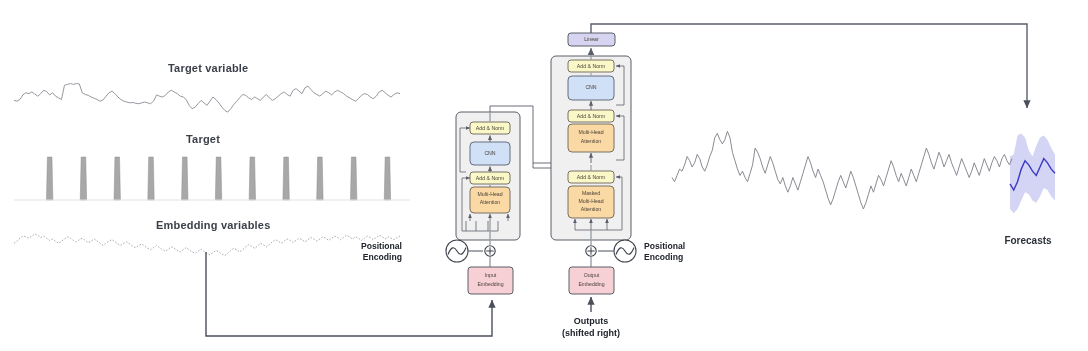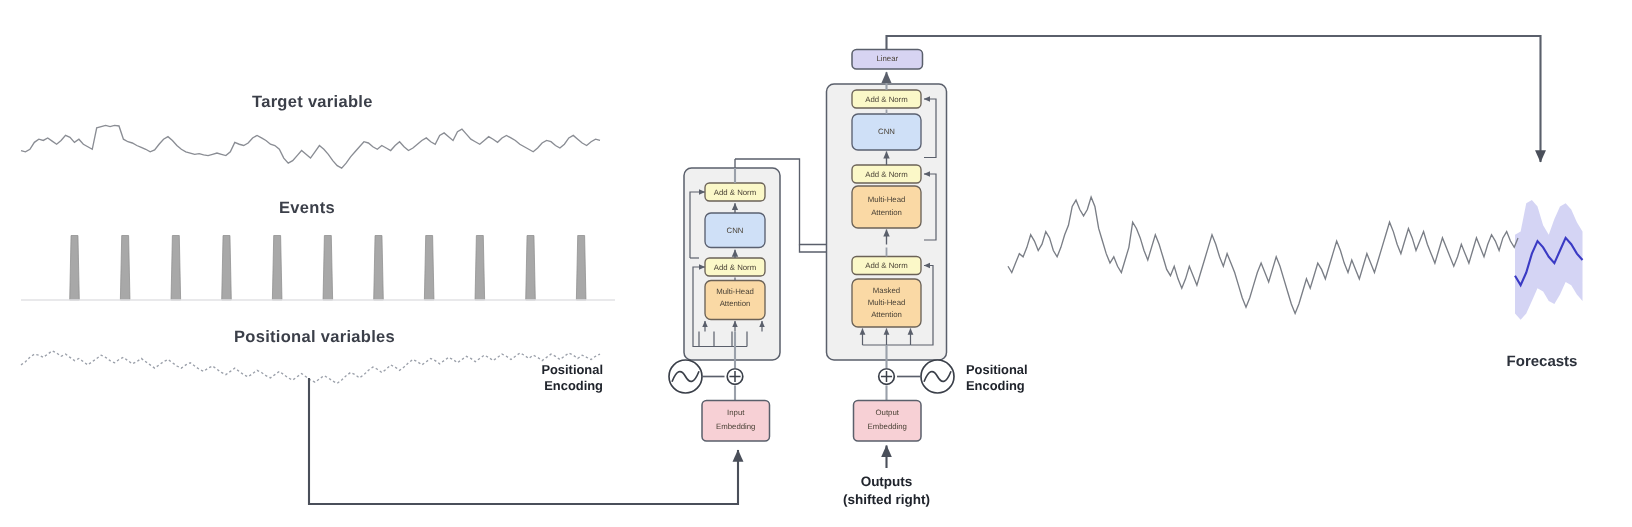--- a/index.html
+++ b/index.html
@@ -17,22 +17,22 @@
              font-family:"Liberation Sans",sans-serif;}
   .fc-label{font-size:10px;font-weight:bold;fill:#2c313b;text-anchor:middle;
             font-family:"Liberation Sans",sans-serif;}
 </style>
 </head>
 <body>
 
 <div id="stage">
 
   <div class="plot-title" id="t-target" style="left:168px;top:62px;">Target variable</div>
-  <div class="plot-title" id="t-events" style="left:186px;top:133px;">Events</div>
-  <div class="plot-title" id="t-addvars" style="left:156px;top:219px;">Positional variables</div>
+  <div class="plot-title" id="t-events" style="left:186px;top:133px;">Target</div>
+  <div class="plot-title" id="t-addvars" style="left:156px;top:219px;">Embedding variables</div>
 
   <svg class="layer" viewBox="0 0 1088 351">
     <defs>
       <marker id="ah" markerWidth="7" markerHeight="7" refX="5.2" refY="3" orient="auto" markerUnits="strokeWidth">
         <path d="M0,0.6 L5.4,3 L0,5.4 z" fill="#5a5f6b"></path>
       </marker>
       <marker id="ahb" markerWidth="8" markerHeight="8" refX="5.6" refY="3.2" orient="auto" markerUnits="strokeWidth">
         <path d="M0,0.6 L5.8,3.2 L0,5.8 z" fill="#4a4f5a"></path>
       </marker>
     </defs>

